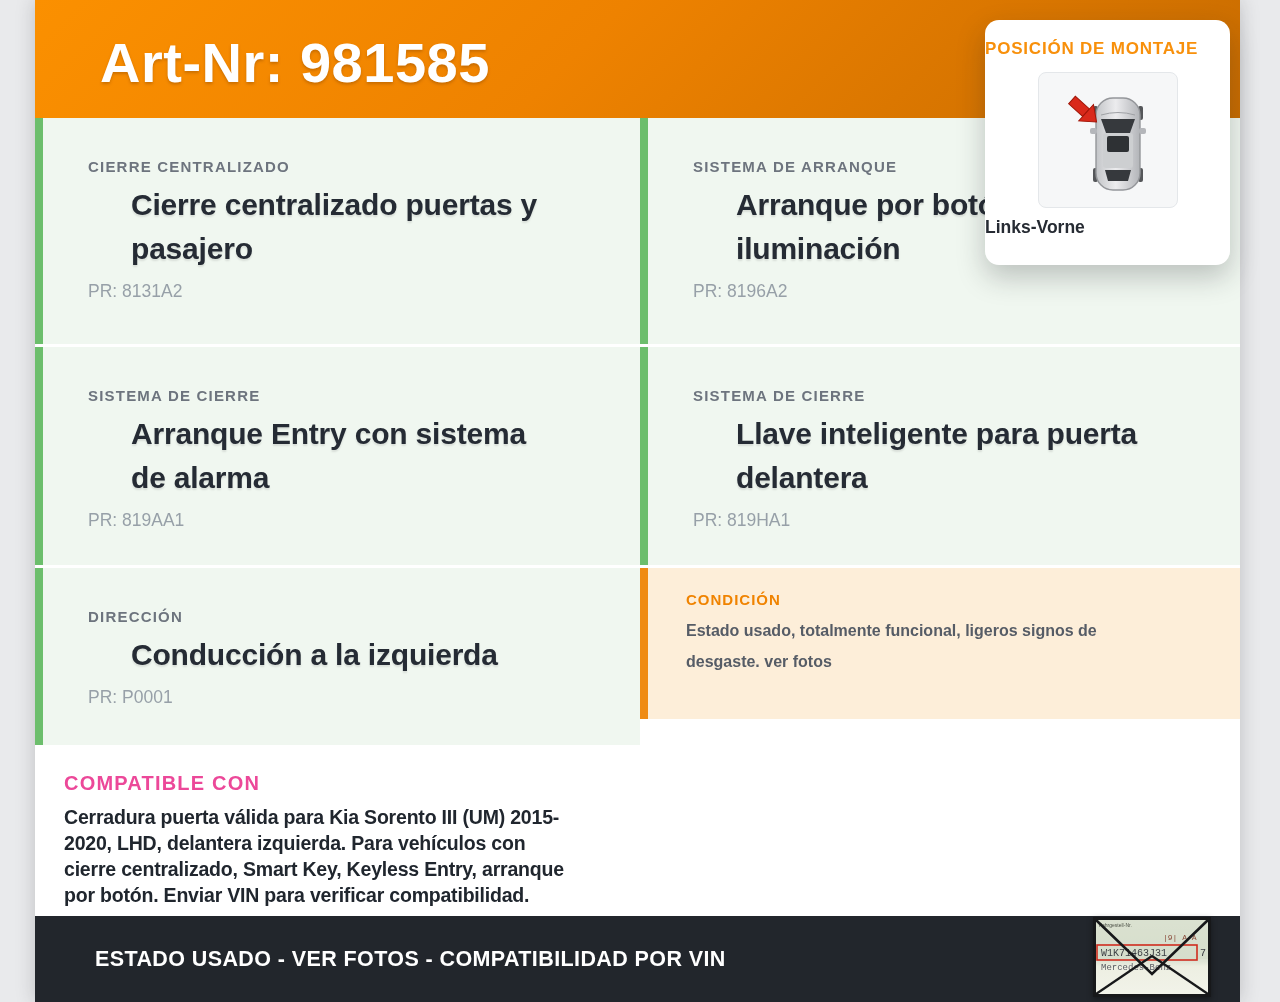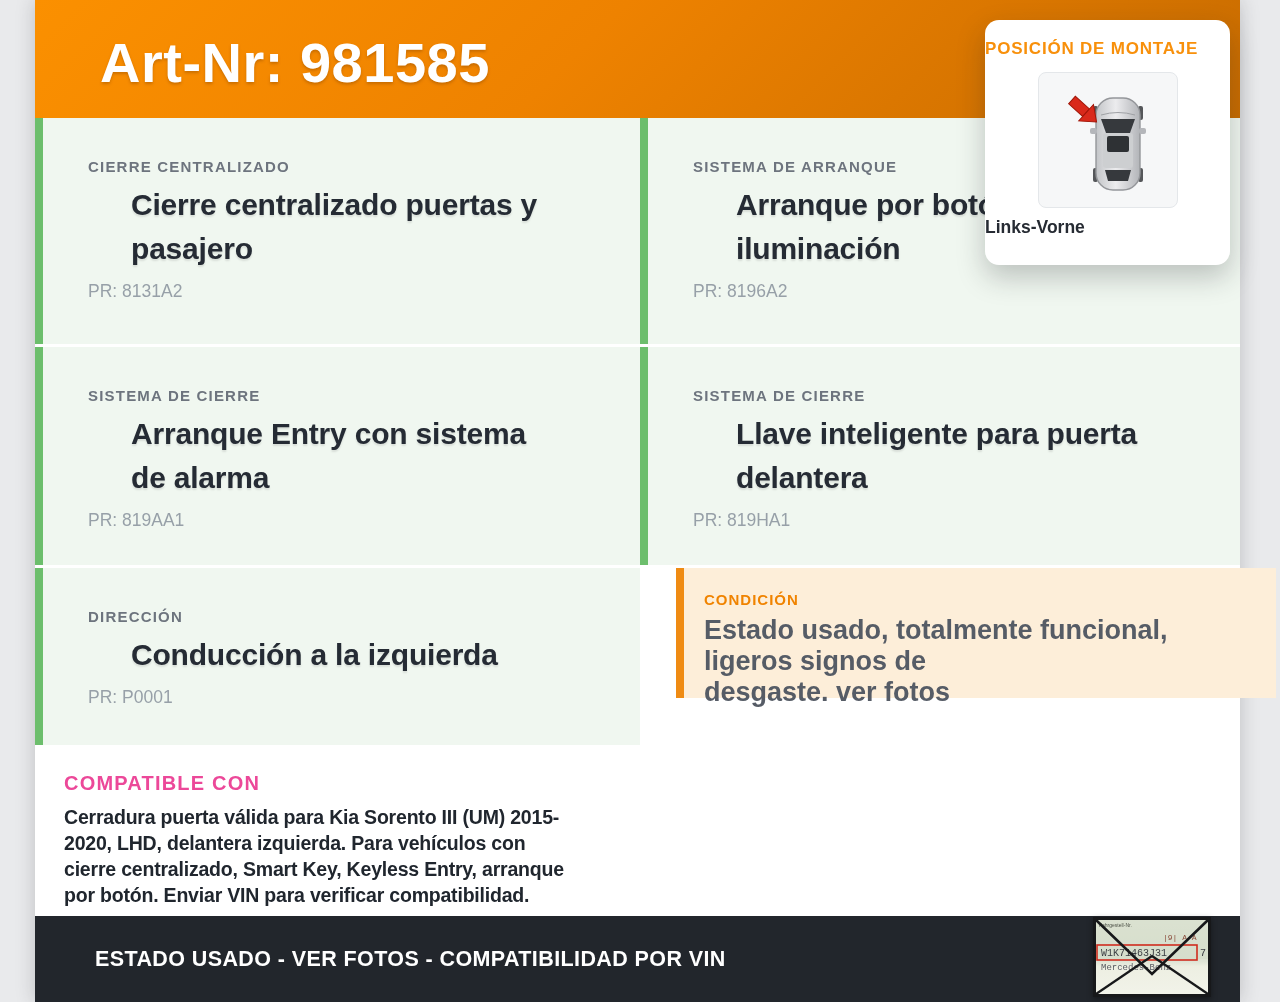--- a/index.html
+++ b/index.html
@@ -62,28 +62,27 @@
   }
   .title{
     margin-top:8px;font-size:30px;font-weight:700;color:#252b34;
     line-height:44px;letter-spacing:-0.2px;white-space:pre-line;
     text-shadow:0 2px 2px rgba(0,0,0,0.10);
     margin-left:43px;
   }
   .pr{margin-top:10px;font-size:17.5px;color:#97a0a8;}
   
   .cond{
-    position:absolute;left:605px;top:568px;width:600px;height:130px;
+    position:absolute;left:605px;top:568px;width:600px;height:151px;
     background:var(--cond-bg);border-left:8px solid #ef8b13;
-    padding:23px 40px 0 20px;
-    margin-left:36px;
+    padding:23px 40px 0 38px;
   }
   .cond-label{font-size:15px;font-weight:700;color:var(--orange-accent);letter-spacing:1px;}
   .cond-text{
-    margin-top:7px;font-size:27px;font-weight:700;color:#565c66;
+    margin-top:7px;font-size:16px;font-weight:700;color:#565c66;
     line-height:31px;white-space:pre-line;
   }
   
   .compat{
     position:absolute;left:0;top:746px;width:605px;height:167px;
     background:#ffffff;padding:26px 25px 0 29px;
   }
   .compat-label{font-size:20px;font-weight:700;color:#ec4899;letter-spacing:1.2px;}
   .compat-text{
     margin-top:9px;font-size:19.5px;font-weight:700;color:#20262e;

